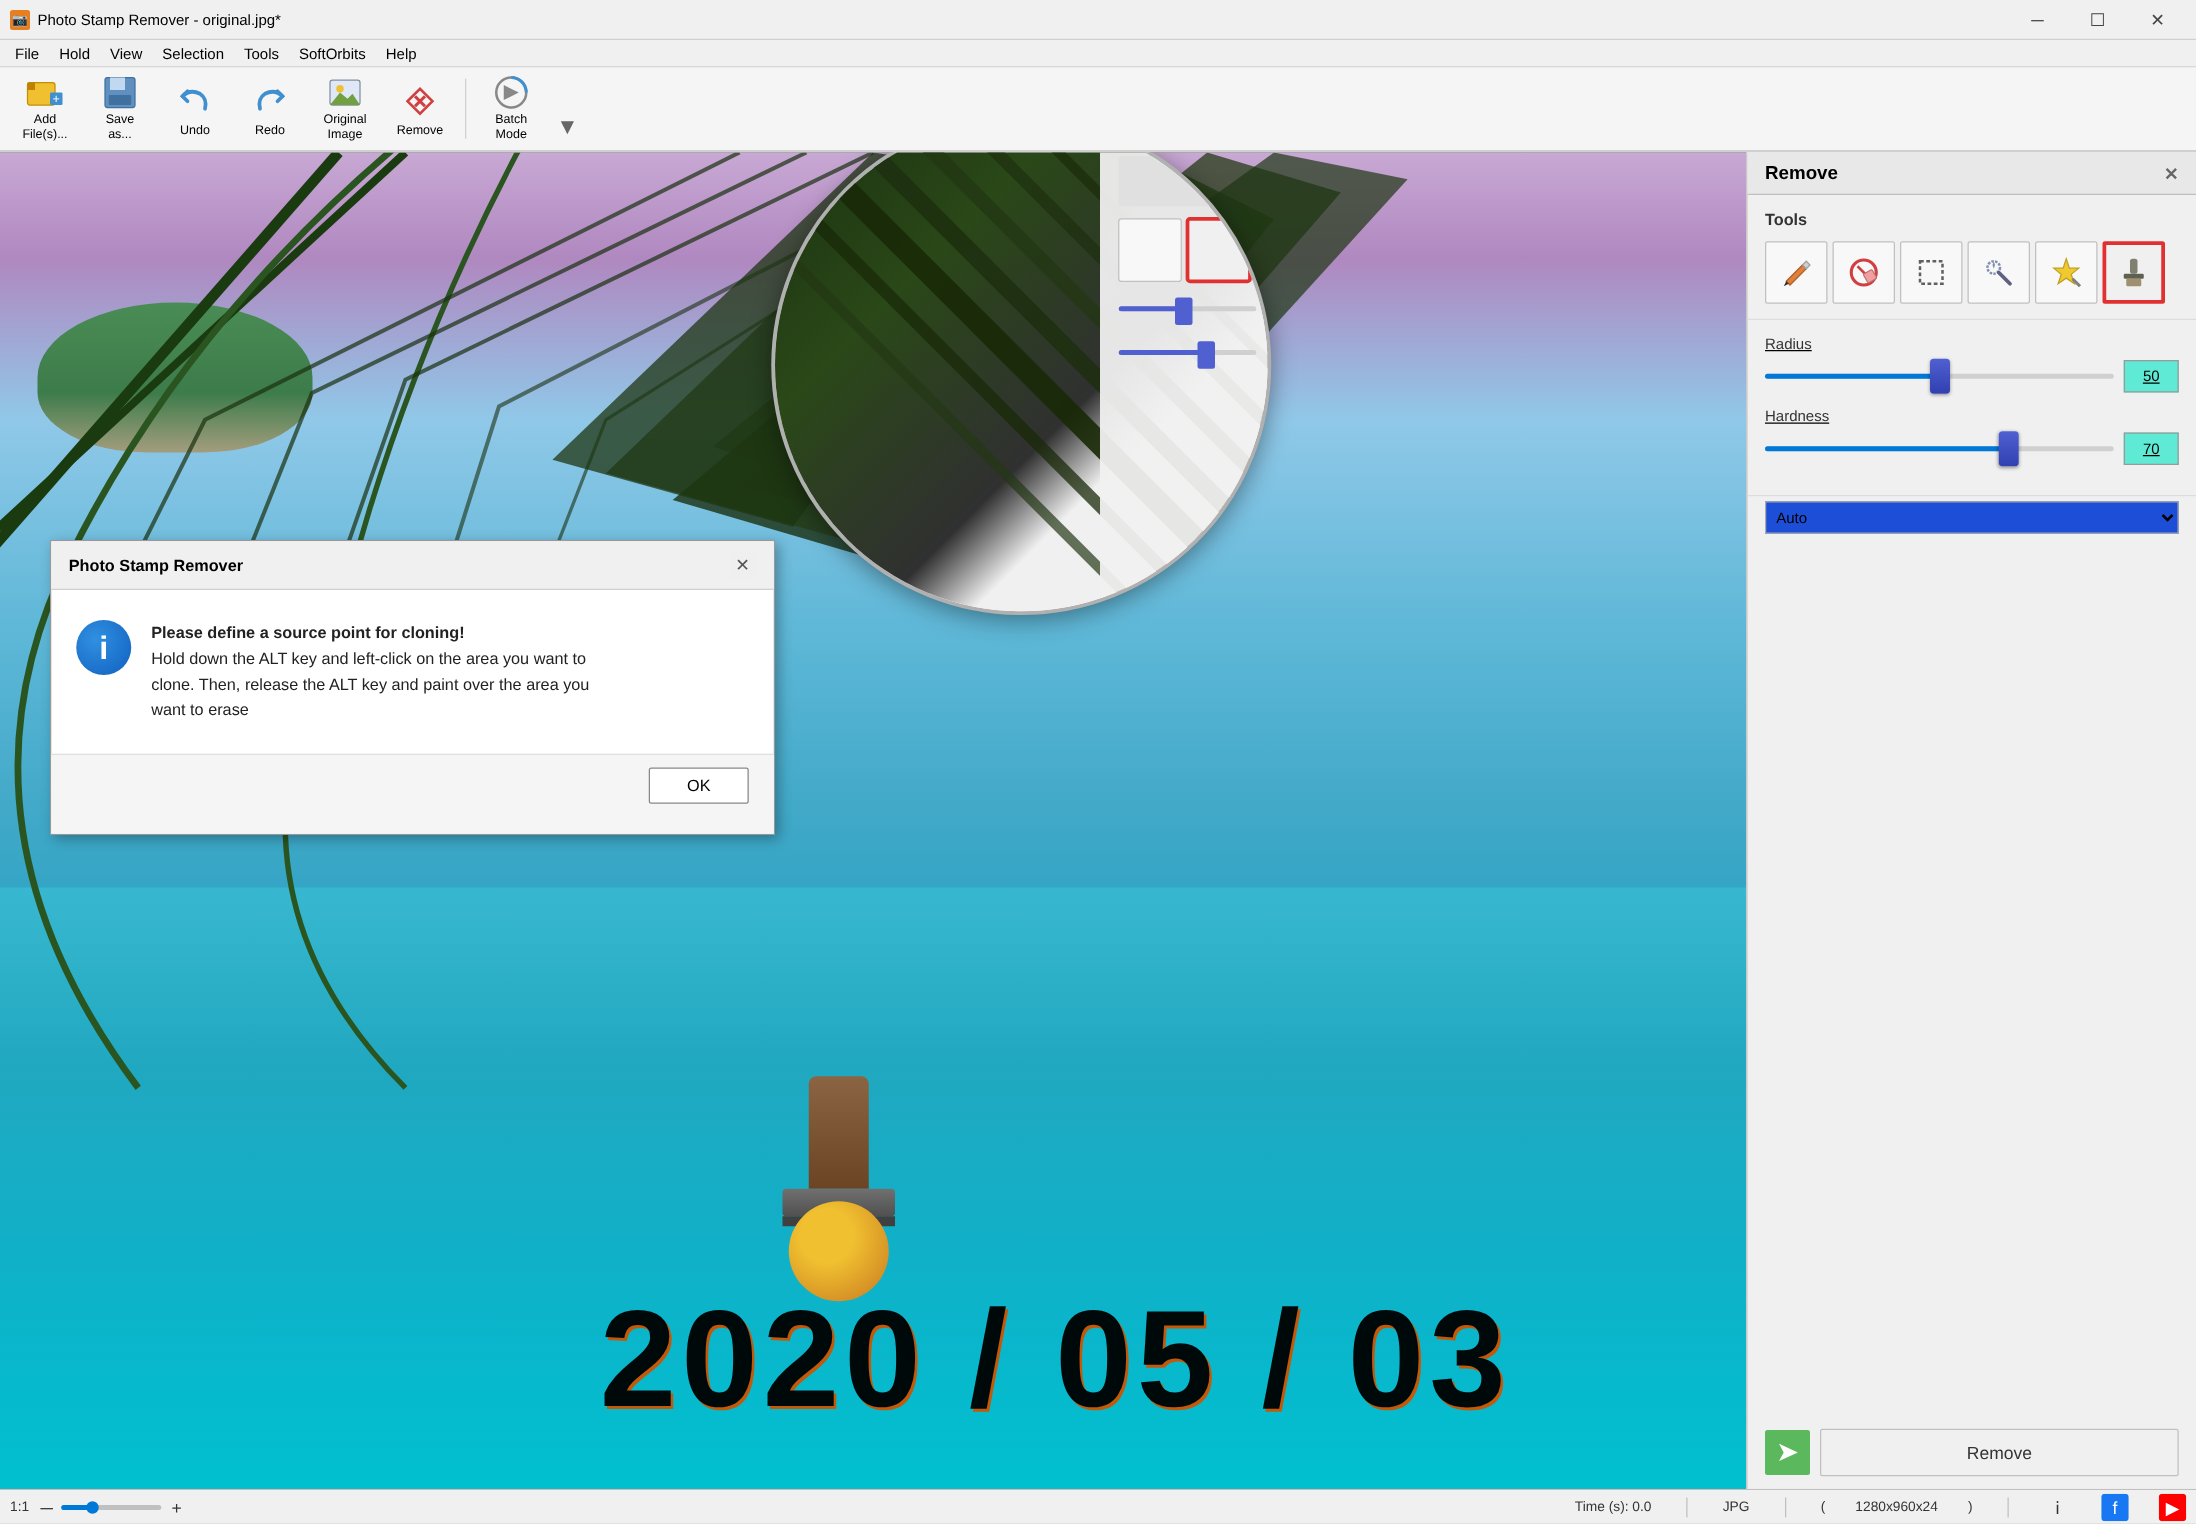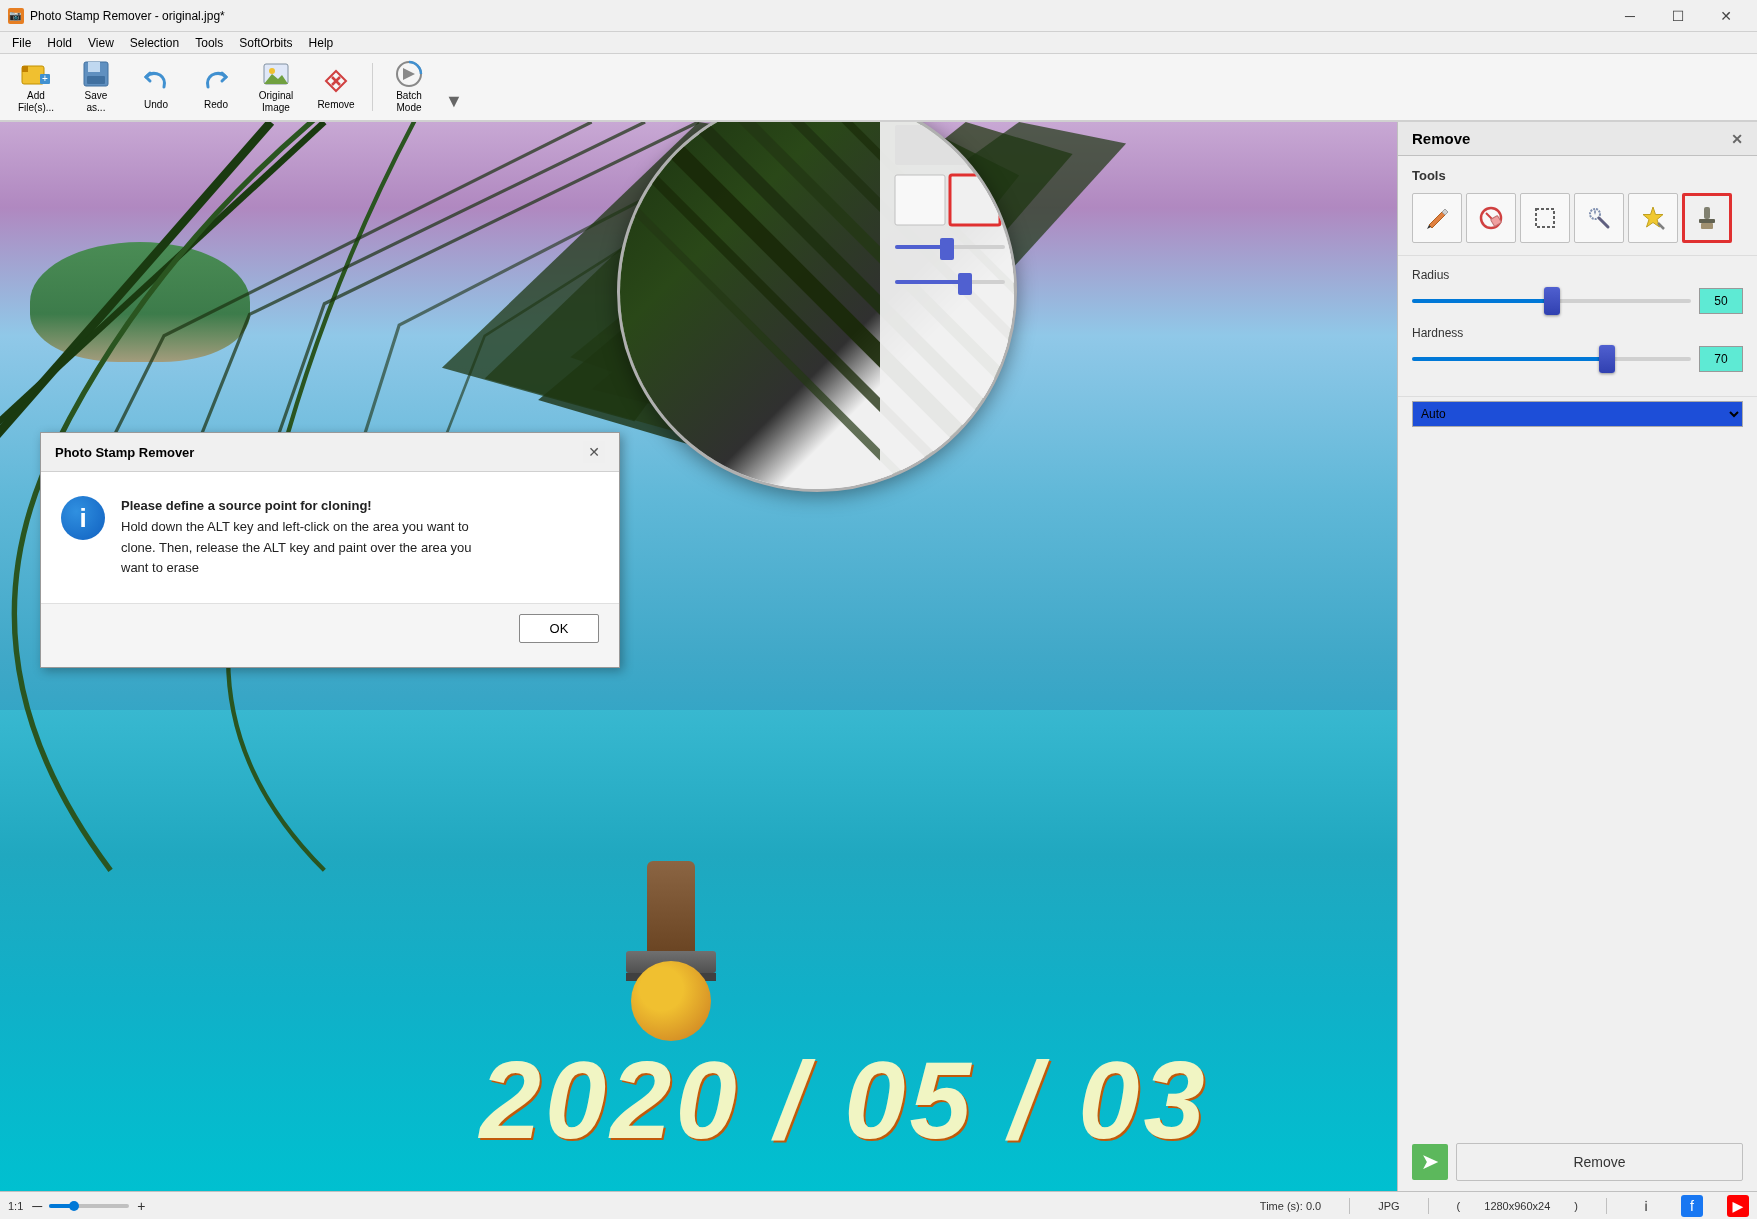--- a/index.html
+++ b/index.html
@@ -112,27 +112,26 @@
       position: absolute;
       bottom: 0;
       left: 0; right: 0;
       height: 45%;
       background: linear-gradient(180deg, #38b8d0 0%, #20a8c0 30%, #10b0c8 60%, #00c0d0 100%);
     }
 
     
     .stamp-watermark {
       position: absolute;
-      bottom: 28px;
+      bottom: 40px;
       left: 50%;
       transform: translateX(-30%);
       font-size: 110px;
       font-weight: 900;
-      color: #fef9c3;
-      font-style: italic;
+      color: #000000;
       text-shadow: 2px 2px 0 #cc5500;
       white-space: nowrap;
       opacity: 0.95;
       letter-spacing: 4px;
     }
 
     
     .stamp-icon-img {
       position: absolute;
       bottom: 150px;
@@ -191,21 +190,21 @@
       cursor: pointer;
       font-size: 22px;
       color: #444;
     }
     .tool-btn.active {
       border: 3px solid #e03030;
       background: #f0f0f0;
     }
 
     
-    .slider-row { margin-bottom: 12px; }
+    .slider-row { margin-bottom: 12px; text-decoration: underline; }
     .slider-label { font-size: 12px; margin-bottom: 6px; color: #333; font-weight: 500; }
     .slider-container { display: flex; align-items: center; gap: 8px; }
     .slider-track {
       flex: 1;
       height: 4px;
       background: #d0d0d0;
       border-radius: 2px;
       position: relative;
       cursor: pointer;
     }

